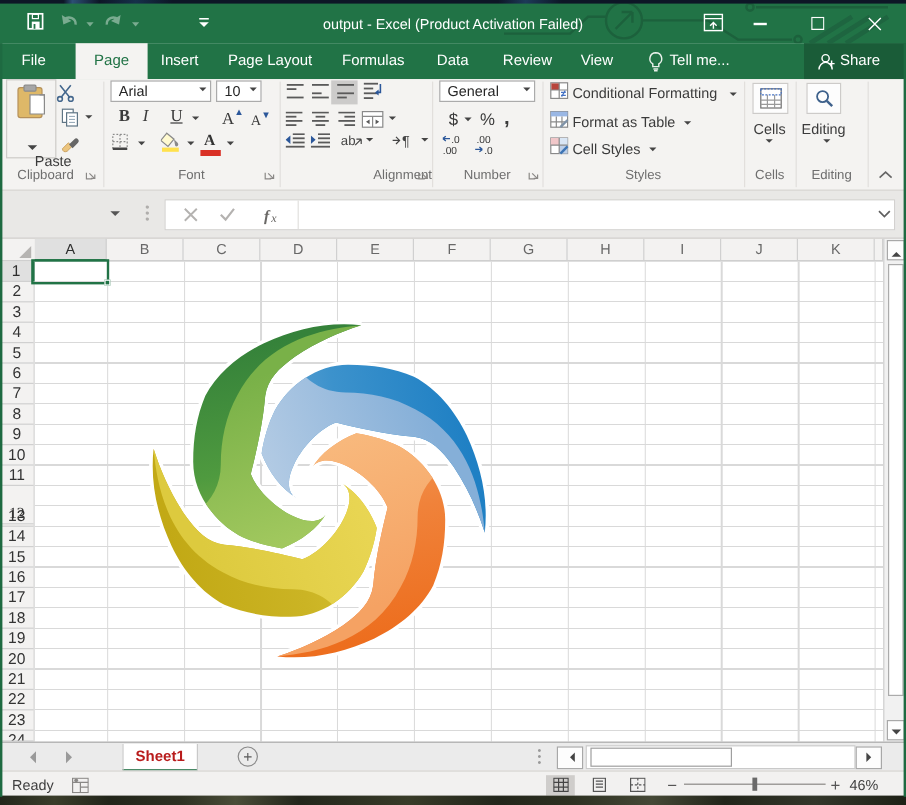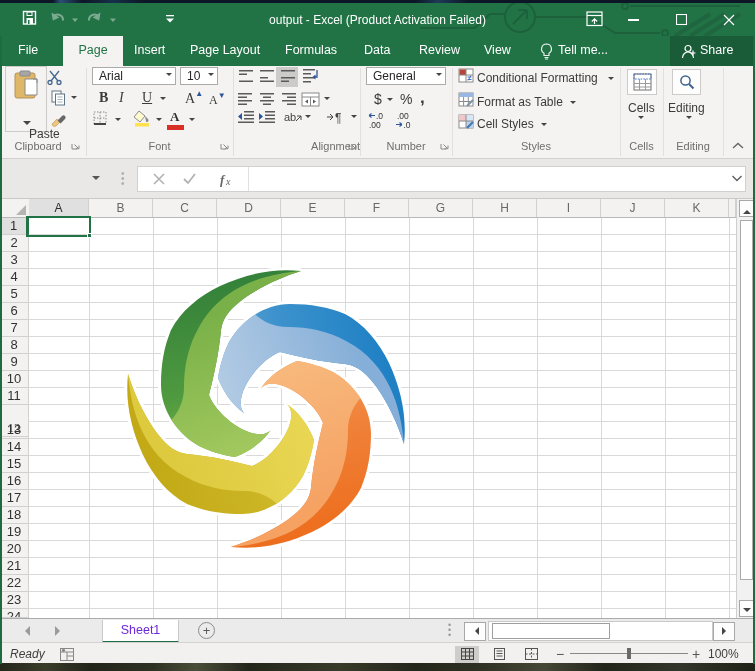--- a/index.html
+++ b/index.html
@@ -47,21 +47,21 @@
      background-position: 0 0, -3px 0; }
   #sel { left:26px; top:216px; width:65px; height:21px; border:2px solid #217346; background:transparent; }
   #selhandle { left:87px; top:233px; width:5px; height:5px; background:#217346; border:1px solid #fff; }
 
   
   #vsb { left:736px; top:199px; width:17px; height:419px; background:#f1f1f1; border-left:1px solid #cfcfcf; }
   #vthumb { position:absolute; left:3px; top:21px; width:13px; height:360px; background:#fff; border:1px solid #ababab; }
 
   
   #tabbar { left:0; top:618px; width:755px; height:24px; background:#ebebeb; border-top:1px solid #ababab; }
-  #sheettab { position:absolute; left:102px; top:1px; width:77px; height:23px; background:#fff; border-left:1px solid #c9c9c9; border-right:1px solid #c9c9c9; border-bottom:2px solid #1f6e43; color:#6d28d9; font-weight:normal; font-size:12.5px; text-align:center; line-height:21px; }
+  #sheettab { position:absolute; left:102px; top:1px; width:63px; height:23px; background:#fff; border-left:1px solid #c9c9c9; border-right:1px solid #c9c9c9; border-bottom:2px solid #1f6e43; color:#b91c1c; font-weight:bold; font-size:12.5px; text-align:center; line-height:21px; }
   .navarr { position:absolute; top:7px; width:0; height:0; border:5px solid transparent; }
   #plusbtn { position:absolute; left:198px; top:3px; width:17px; height:17px; border:1px solid #8a8a8a; border-radius:50%; color:#5a5a5a; font-size:13px; line-height:15px; text-align:center; }
   #hsb { position:absolute; left:462px; top:1px; width:280px; height:22px; }
   #htrack { position:absolute; left:26px; top:1px; width:225px; height:20px; background:#fff; border:1px solid #c9c9c9; }
   #hthumb { position:absolute; left:30px; top:3px; width:118px; height:16px; background:#fff; border:1px solid #9f9f9f; }
 
   
   #statusbar { left:0; top:642px; width:755px; height:22px; background:#f2f1f0; border-top:1px solid #d4d2d0; font-size:12px; color:#3f3f3f; }
   .vicon { position:absolute; top:3px; width:24px; height:17px; text-align:center; }
   #deskstrip { left:0; top:663px; width:755px; height:8px; background:linear-gradient(90deg,#23261b 0,#3a3d2a 6%,#22251a 12%,#2e3122 20%,#4a4d38 26%,#23261b 33%,#383b28 45%,#23261b 55%,#2d3021 63%,#454836 72%,#22251a 80%,#33362a 90%,#1e2116 100%); }
@@ -482,21 +482,21 @@
   <div id="hsb">
     <div class="abs" style="left:2px; top:2px; width:22px; height:19px; background:#fdfdfd; border:1px solid #a8a8a8;"></div>
     <div class="navarr" style="left:9px; top:7px; border-right-color:#444; border-left-width:0; border-width:4px;"></div>
     <div id="htrack"></div>
     <div id="hthumb"></div>
     <div class="abs" style="left:251px; top:2px; width:22px; height:19px; background:#fdfdfd; border:1px solid #a8a8a8;"></div>
     <div class="navarr" style="left:260px; top:7px; border-left-color:#444; border-right-width:0; border-width:4px;"></div>
   </div>
 </div>
 <div class="abs" id="statusbar">
-  <span class="abs" style="left:10px; top:4px;font-style:italic;">Ready</span>
+  <span class="abs" style="left:10px; top:4px;">Ready</span>
   <svg class="abs" style="left:60px; top:5px;" width="14" height="13" viewBox="0 0 14 13">
     <rect x="0.5" y="0.5" width="13" height="12" fill="none" stroke="#8a8886"></rect>
     <path d="M0.5,4 h13 M7,4 v8.5 M7,8 h6.5" stroke="#8a8886" fill="none"></path>
     <circle cx="3.5" cy="2.3" r="1.6" fill="#8a8886"></circle>
   </svg>
   <div class="vicon" style="left:455px; background:#cfcdcb;">
     <svg width="13" height="12" viewBox="0 0 13 12" style="margin-top:2px;">
         <g stroke="#444" fill="none">
           <rect x="0.5" y="0.5" width="12" height="11"></rect>
           <path d="M0.5,4 h12 M0.5,8 h12 M4.5,0.5 v11 M8.5,0.5 v11"></path>
@@ -516,21 +516,21 @@
         <g stroke="#555" fill="none">
           <rect x="0.5" y="0.5" width="12" height="11"></rect>
           <path d="M6.5,0.5 v11 M0.5,6 h12" stroke-dasharray="2,1.5"></path>
         </g>
       </svg>
   </div>
   <span class="abs" style="left:556px; top:3px; font-size:14px; color:#555;">−</span>
   <div class="abs" style="left:570px; top:10px; width:118px; height:1px; background:#8a8886;"></div>
   <div class="abs" style="left:627px; top:5px; width:4px; height:11px; background:#6a6a6a;"></div>
   <span class="abs" style="left:692px; top:3px; font-size:14px; color:#555;">+</span>
-  <span class="abs" style="left:708px; top:4px;">100%</span>
+  <span class="abs" style="left:708px; top:4px;">46%</span>
 </div>
 <div class="abs" id="deskstrip"></div>
 
 <div class="abs" style="left:0; top:36px; width:2px; height:628px; background:#1e6a41;"></div>
 <div class="abs" style="left:753px; top:36px; width:2px; height:628px; background:#1e6a41;"></div>
 
 <svg class="abs" id="logo" style="left:116px; top:259px;" width="300" height="300" viewBox="0 0 300 300">
   <defs>
     <path id="sw" d="M185,12 C157,9 130,15 104,27 C83,37 65,52 55,71 C48,88 45,105 45,126 C45,152 62,175 83,187 C93,192 106,196 119,198 C135,192 149,181 156,169 C151,178 138,176 128,171 C117,166 99,152 93,136 C97,120 103,95 105,71 C107,57 116,48 130,38 C148,26 166,18 185,12 Z"></path>
     <path id="hl" d="M185,12 C150,15 105,26 82,70 C72,88 68,108 68,128 C68,150 55,165 40,172 L40,215 L205,215 L205,30 Z"></path>

